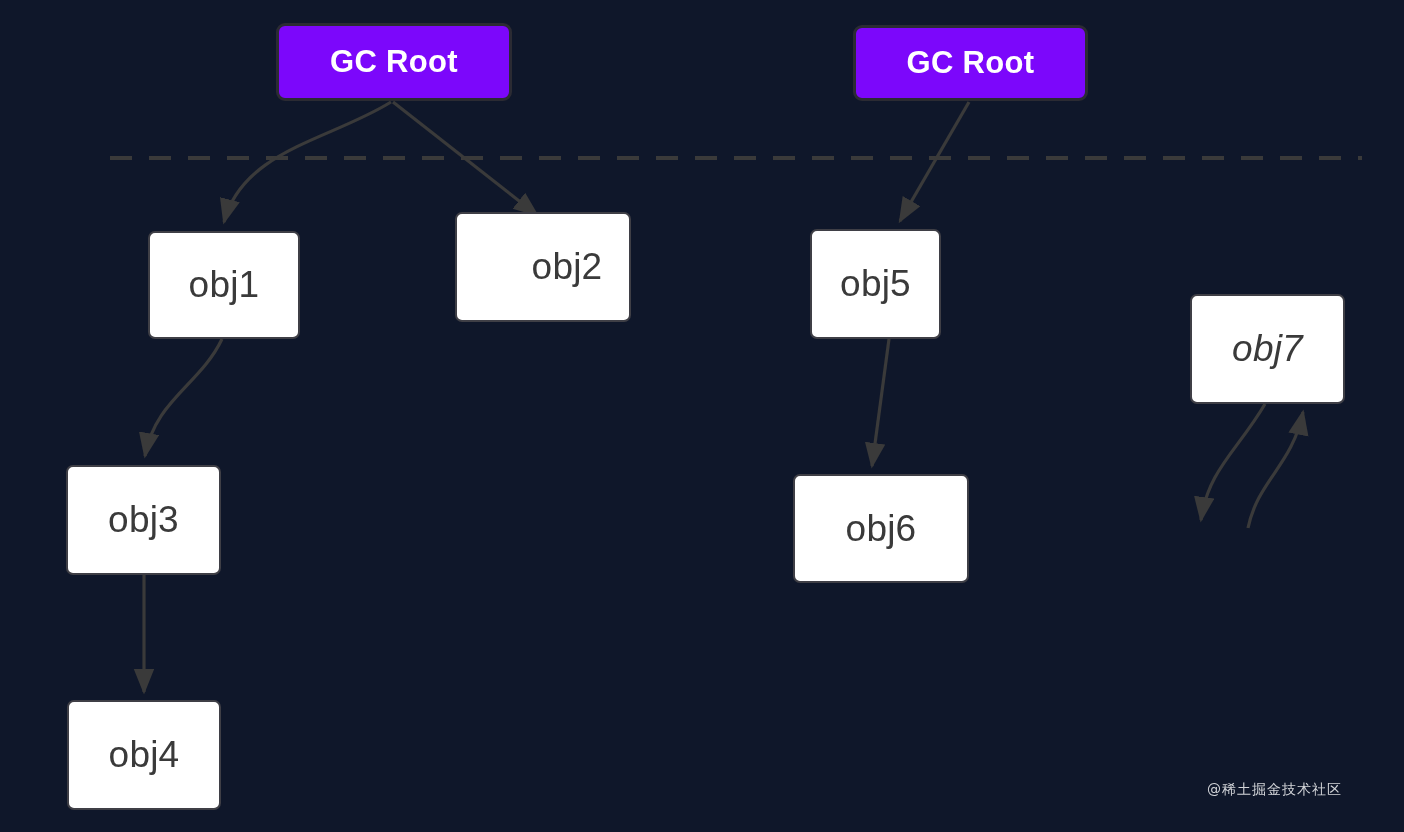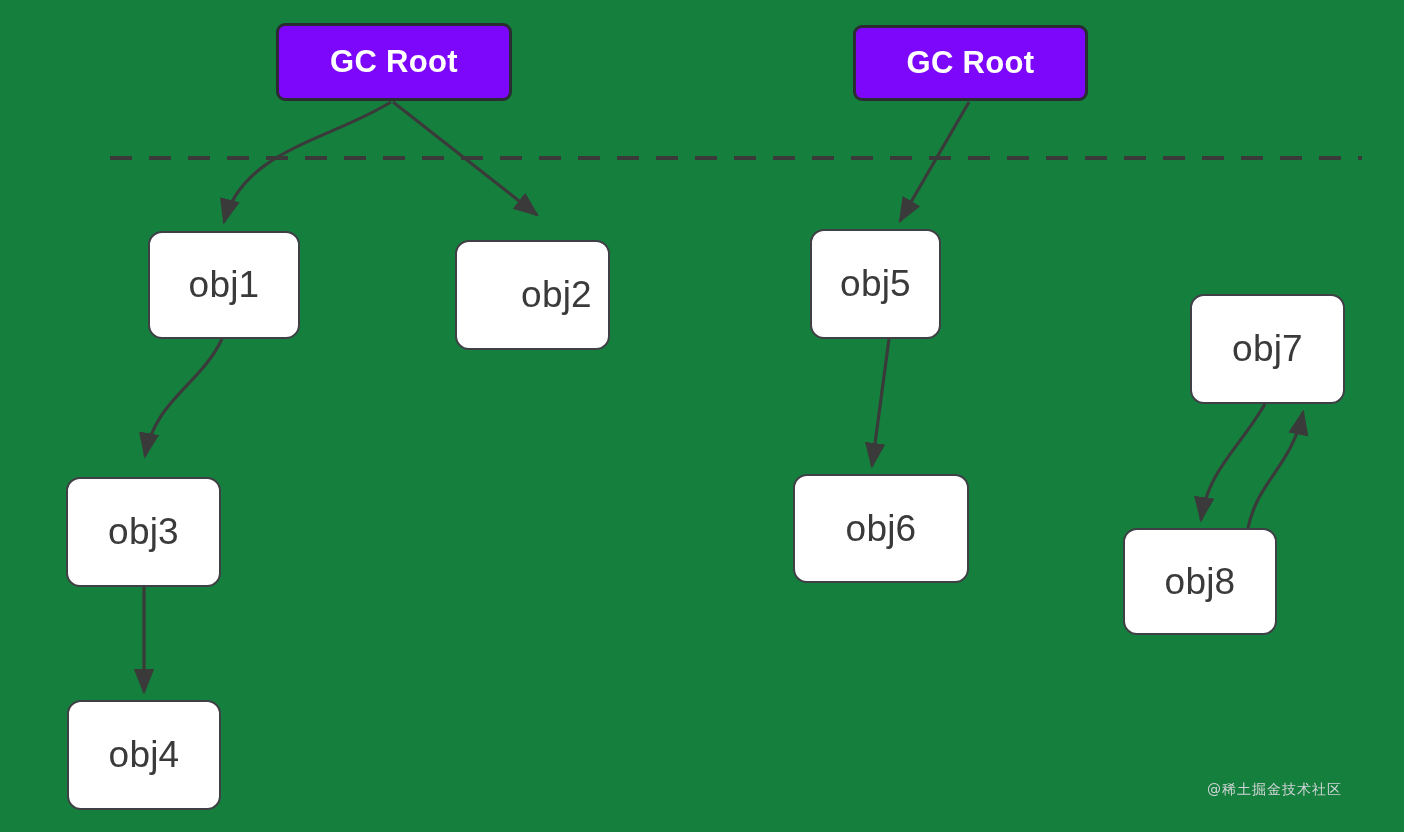--- a/index.html
+++ b/index.html
@@ -8,38 +8,38 @@
     padding: 0;
     background: #ffffff;
   }
   body {
     font-family: "Liberation Sans", "DejaVu Sans", sans-serif;
   }
   #canvas {
     position: relative;
     width: 1404px;
     height: 832px;
-    background: #15803d;
+    background: #0f172a;
     overflow: hidden;
   }
   #edges {
     position: absolute;
     left: 0;
     top: 0;
     width: 1404px;
     height: 832px;
     pointer-events: none;
   }
   .node {
     position: absolute;
     box-sizing: border-box;
     display: flex;
     align-items: center;
     justify-content: center;
-    border-radius: 14px;
+    border-radius: 7px;
   }
   .node-obj {
     background: #ffffff;
     border: 2.4px solid #3f3f46;
     color: #3a3a3a;
     font-size: 37px;
     font-weight: 400;
     letter-spacing: 0.2px;
   }
   .node-root {
@@ -96,43 +96,40 @@
   </div>
 
   <div class="node node-root" style="left:853px; top:25px; width:235px; height:76px;">
     <span>GC Root</span>
   </div>
 
   <div class="node node-obj" style="left:148px; top:231px; width:152px; height:108px;">
     <span>obj1</span>
   </div>
 
-  <div class="node node-obj" style="left:455px; top:240px; width:155px; height:110px;padding-left:48px;">
+  <div class="node node-obj" style="left:455px; top:212px; width:176px; height:110px;padding-left:48px;">
     <span>obj2</span>
   </div>
 
-  <div class="node node-obj" style="left:66px; top:465px; width:155px; height:110px;margin-top:12px;">
+  <div class="node node-obj" style="left:66px; top:465px; width:155px; height:110px;">
     <span>obj3</span>
   </div>
 
   <div class="node node-obj" style="left:67px; top:700px; width:154px; height:110px;">
     <span>obj4</span>
   </div>
 
   <div class="node node-obj" style="left:810px; top:229px; width:131px; height:110px;">
     <span>obj5</span>
   </div>
 
   <div class="node node-obj" style="left:793px; top:474px; width:176px; height:109px;">
     <span>obj6</span>
   </div>
 
-  <div class="node node-obj" style="left:1190px; top:294px; width:155px; height:110px;">
+  <div class="node node-obj" style="left:1190px; top:294px; width:155px; height:110px;font-style:italic;">
     <span>obj7</span>
   </div>
 
-  <div class="node node-obj" style="left:1123px; top:528px; width:154px; height:107px;">
-    <span>obj8</span>
-  </div>
 
   <div class="watermark" style="left:1207px; top:781px;">@稀土掘金技术社区</div>
 
 </div>
 
 </body></html>

